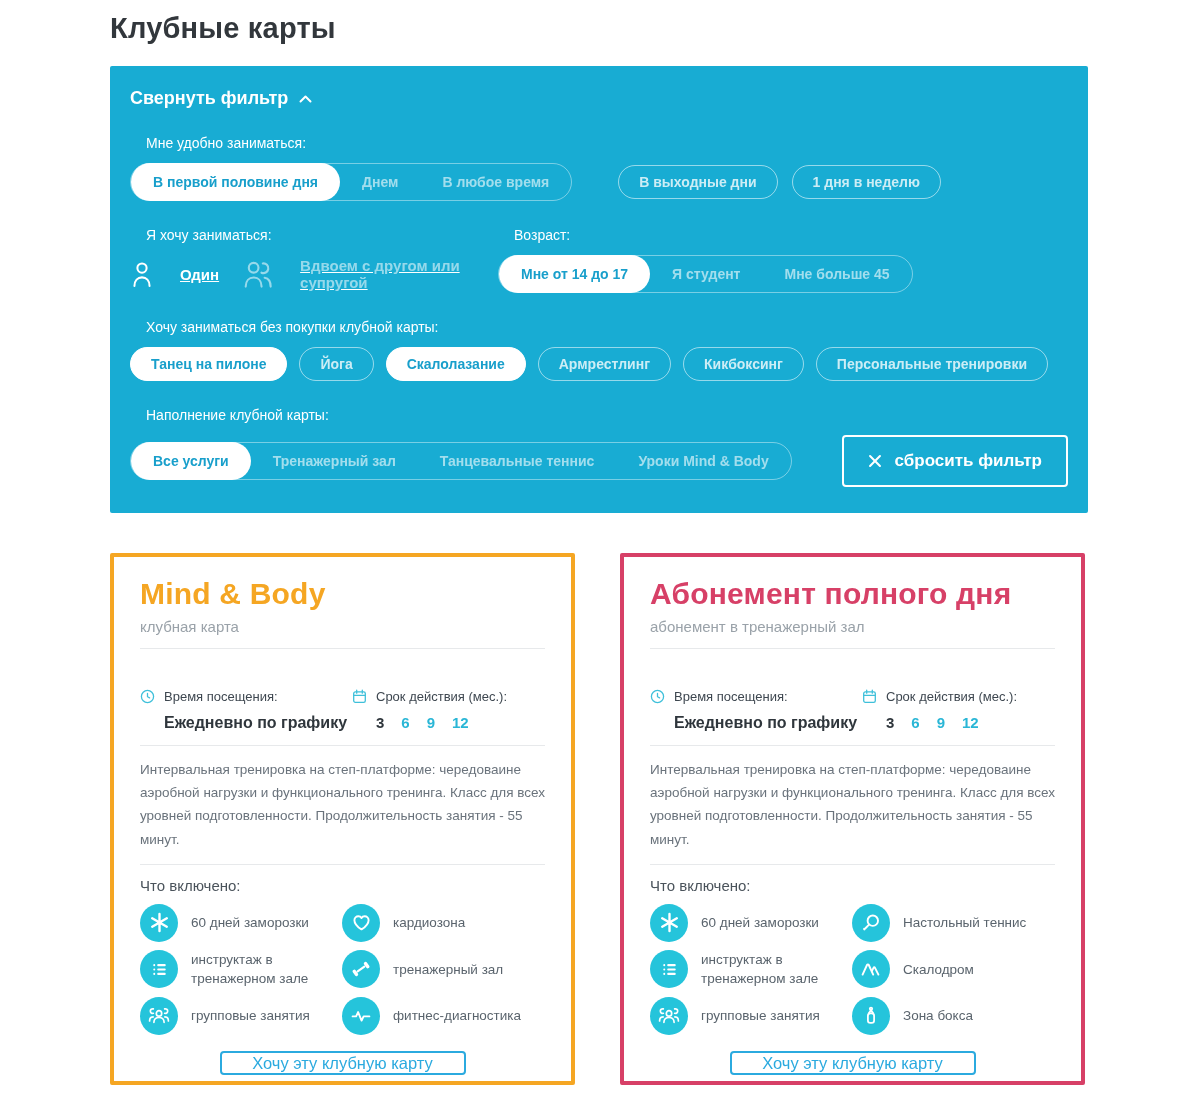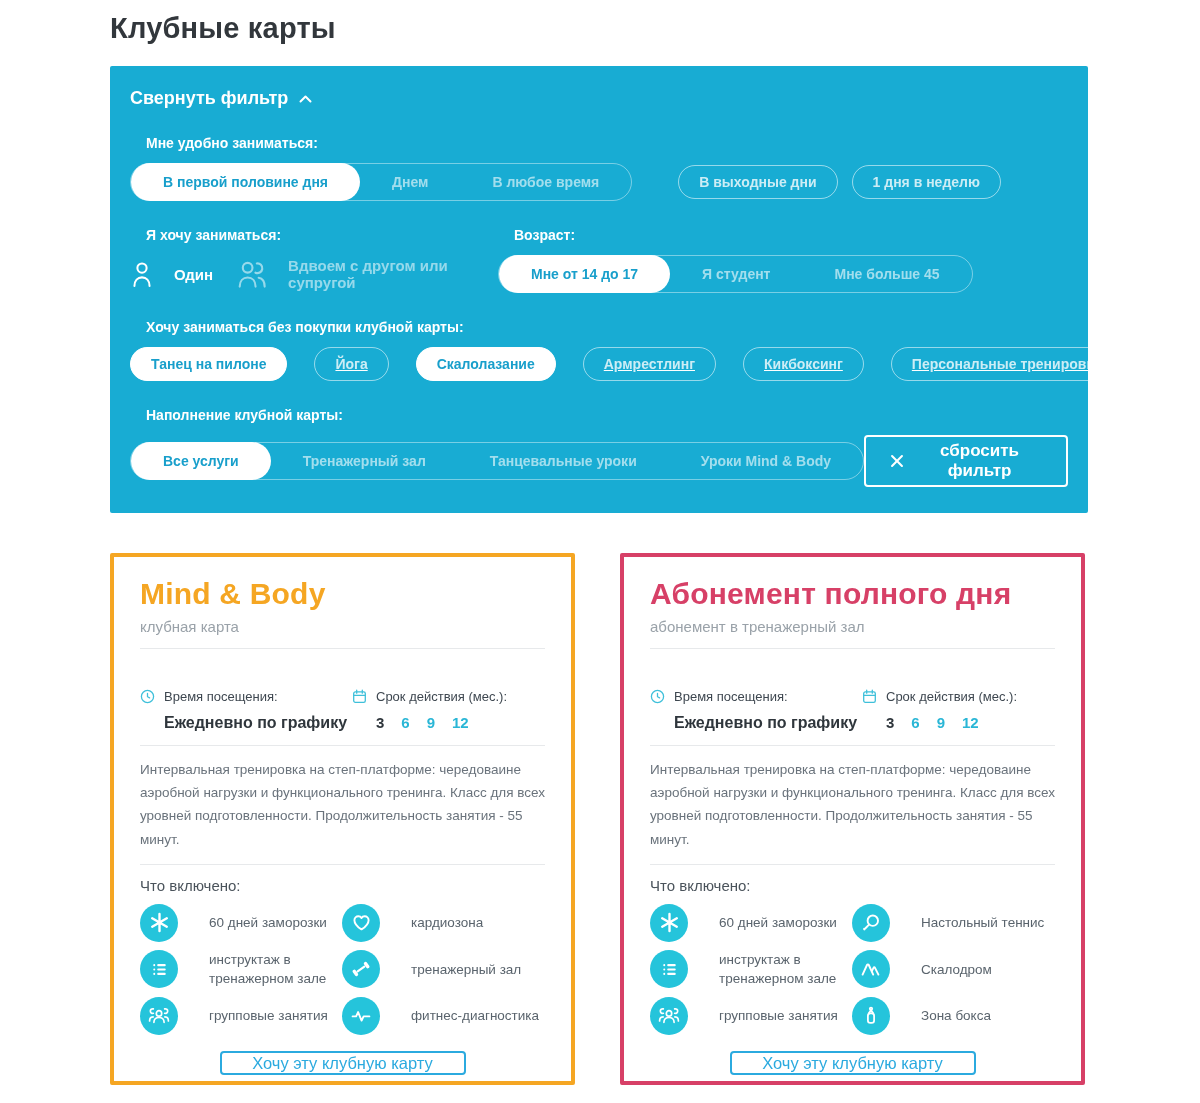--- a/index.html
+++ b/index.html
@@ -19,53 +19,53 @@
   
   .filter-panel {
     margin-top:21px; width:978px; background:#18ACD3; border-radius:2px;
     padding:22px 20px 26px 20px; color:#fff;
   }
   .collapse-toggle {
     display:inline-flex; align-items:center; gap:11px; cursor:pointer;
     font-size:18px; font-weight:bold; color:#fff; margin-left:0px;
   }
   .f-label {
-    margin:26px 0 12px 16px; font-size:14px; font-weight:bold; color:#fff;
+    margin:26px 0 12px 16px; font-size:14px; font-weight:normal; color:#fff;
   }
   .f-row { display:flex; align-items:center; }
 
   .pill-group {
     display:inline-flex; align-items:center;
     border:1px solid rgba(255,255,255,0.42); border-radius:19px; height:38px;
   }
   .pill-group .opt {
-    padding:0 32px; height:38px; line-height:38px; border-radius:19px;
+    padding:0 22px; height:38px; line-height:38px; border-radius:19px;
     font-size:14px; font-weight:bold; color:rgba(255,255,255,0.6);
     cursor:pointer; white-space:nowrap;
   }
   .pill-group .opt.sel { background:#fff; color:#189FCB; }
 
   .pill {
     display:inline-flex; align-items:center; height:34px; padding:0 20px;
     border:1px solid rgba(255,255,255,0.55); border-radius:17px;
     font-size:14px; font-weight:bold; color:rgba(255,255,255,0.78);
     cursor:pointer; white-space:nowrap;
   }
   .pill.sel { background:#fff; border-color:#fff; color:#189FCB; }
 
   .two-col { display:flex; }
   .company-block { width:368px; }
   .company-row { display:flex; align-items:center; height:38px; }
-  .company-opt { display:inline-flex; align-items:center; gap:20px; cursor:pointer; }
+  .company-opt { display:inline-flex; align-items:center; gap:26px; cursor:pointer;text-decoration:underline; }
   .company-opt .lbl { font-size:15px; font-weight:bold; }
   .company-opt.active .lbl { color:#fff; }
   .company-opt.inactive .lbl { color:rgba(255,255,255,0.55); }
   .company-opt + .company-opt { margin-left:22px; }
 
-  .nocard-row { gap:27px;text-decoration:underline; }
+  .nocard-row { gap:12px; }
   .content-row { justify-content:space-between; align-items:center; }
 
   .reset-btn {
     display:inline-flex; align-items:center; gap:13px; height:52px;
     border:2px solid #fff; border-radius:4px; background:transparent;
     padding:0 24px; color:#fff; font-size:17px; font-weight:600;
     font-family:"Liberation Sans", sans-serif; cursor:pointer;
   }
 
   
@@ -89,21 +89,21 @@
   .info-value { margin-top:10px; padding-left:24px; font-size:16px; font-weight:bold; color:#2F363C; white-space:nowrap; }
   .dur-vals { margin-top:10px; padding-left:24px; display:flex; gap:17px; }
   .dur { font-size:15px; font-weight:bold; cursor:pointer; }
   .dur.dark { color:#2F363C; }
   .dur.link { color:#29B6D6; }
 
   .card-desc { font-size:13.5px; color:#6A737C; line-height:1.72; }
   .included-label { font-size:15px; color:#4A535B; margin:2px 0 10px 0; }
 
   .features { display:grid; grid-template-columns:202px 1fr; row-gap:8px; }
-  .feature { display:flex; align-items:center; gap:31px; min-height:38px; }
+  .feature { display:flex; align-items:center; gap:13px; min-height:38px; }
   .f-icon {
     flex:0 0 38px; width:38px; height:38px; border-radius:50%;
     background:#25C4DB; display:flex; align-items:center; justify-content:center;
   }
   .feature .f-text { font-size:13.5px; color:#5A646D; line-height:1.45; max-width:150px; }
 
   .cta-btn {
     display:block; margin:16px auto 4px auto; min-width:246px; height:24px;
     background:#fff; border:2px solid #2BAADF; border-radius:4px;
     color:#2BAADF; font-size:16.5px; font-family:"Liberation Sans", sans-serif;
@@ -191,21 +191,21 @@
       <span class="pill">Кикбоксинг</span>
       <span class="pill">Персональные тренировки</span>
     </div>
 
     
     <div class="f-label">Наполнение клубной карты:</div>
     <div class="f-row content-row">
       <div class="pill-group">
         <span class="opt sel">Все услуги</span>
         <span class="opt">Тренажерный зал</span>
-        <span class="opt">Танцевальные уроки</span>
+        <span class="opt">Танцевальные теннис</span>
         <span class="opt">Уроки Mind &amp; Body</span>
       </div>
       <button class="reset-btn">
         <span style="display:inline-flex;">
           <svg width="14" height="14" viewBox="0 0 15 15">
               <path d="M2.2 2.2l10.6 10.6M12.8 2.2L2.2 12.8" stroke="#fff" stroke-width="2.2" stroke-linecap="round"></path>
             </svg>
         </span>
         <span>сбросить фильтр</span>
       </button>

